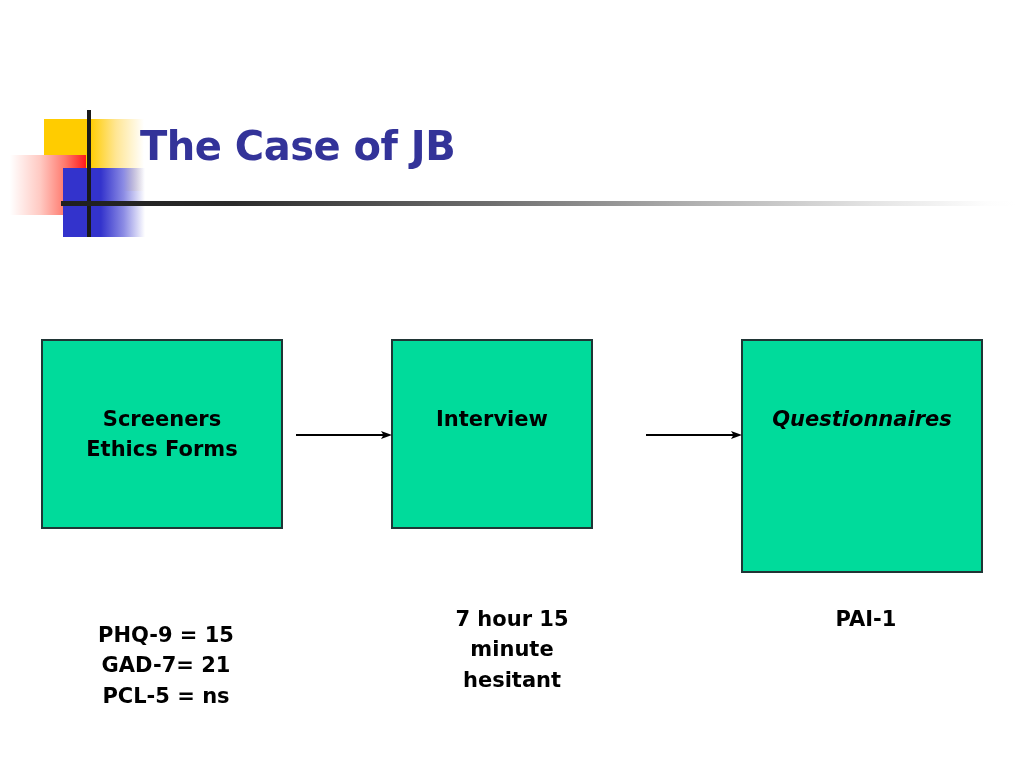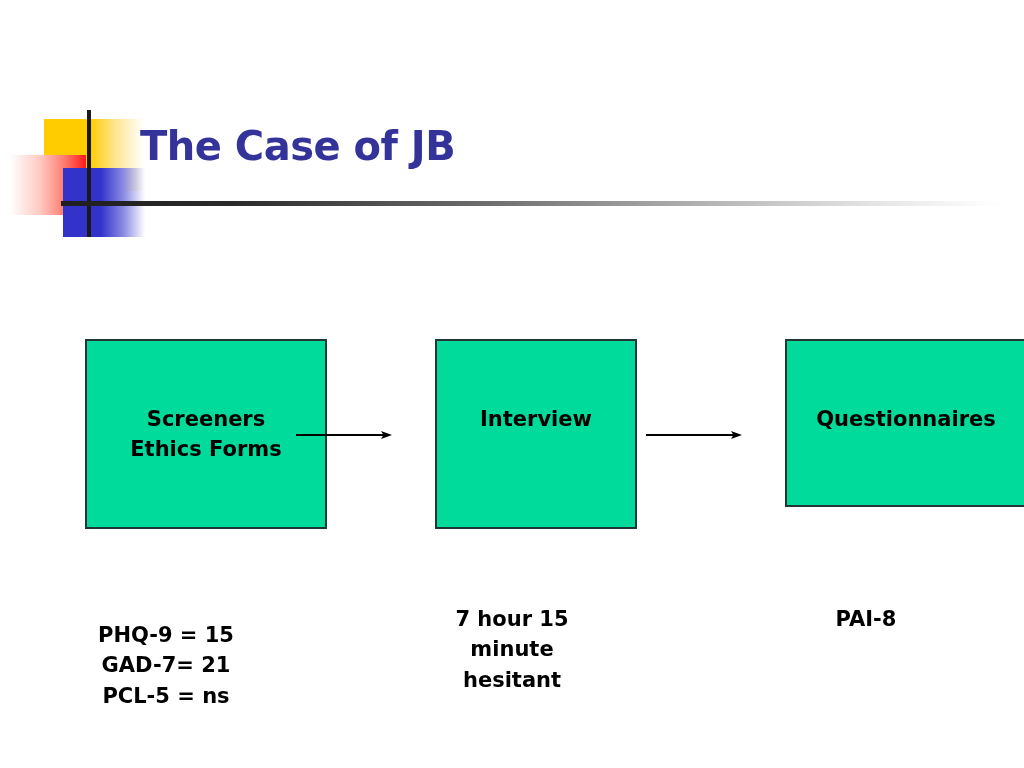--- a/index.html
+++ b/index.html
@@ -91,21 +91,20 @@
   .flow-box {
     position: absolute;
     background: #00DB9B;
     border: 2px solid #203535;
     box-sizing: border-box;
     color: #000000;
     font-weight: bold;
     font-size: 21px;
     text-align: center;
     line-height: 1.45;
-    margin-left: 44px;
   }
   .flow-box .box-text {
     position: absolute;
     left: 0;
     right: 0;
     white-space: pre-line;
   }
 
   #box-screeners {
     left: 41px;
@@ -120,21 +119,22 @@
     top: 339px;
     width: 202px;
     height: 190px;
   }
   #box-interview .box-text { top: 63px; }
 
   #box-questionnaires {
     left: 741px;
     top: 339px;
     width: 242px;
-    height: 168px;
+    height: 234px;
+    font-style: italic;
   }
   #box-questionnaires .box-text { top: 63px; }
 
   
   .arrow {
     position: absolute;
     top: 425px;
     width: 96px;
     height: 20px;
   }
@@ -211,15 +211,15 @@
   </div>
 
   <div class="caption" id="caption-screeners">PHQ-9 = 15
 GAD-7= 21
 PCL-5 = ns</div>
 
   <div class="caption" id="caption-interview">7 hour 15
 minute
 hesitant</div>
 
-  <div class="caption" id="caption-questionnaires">PAI-8</div>
+  <div class="caption" id="caption-questionnaires">PAI-1</div>
 
 </div>
 
 </body></html>

